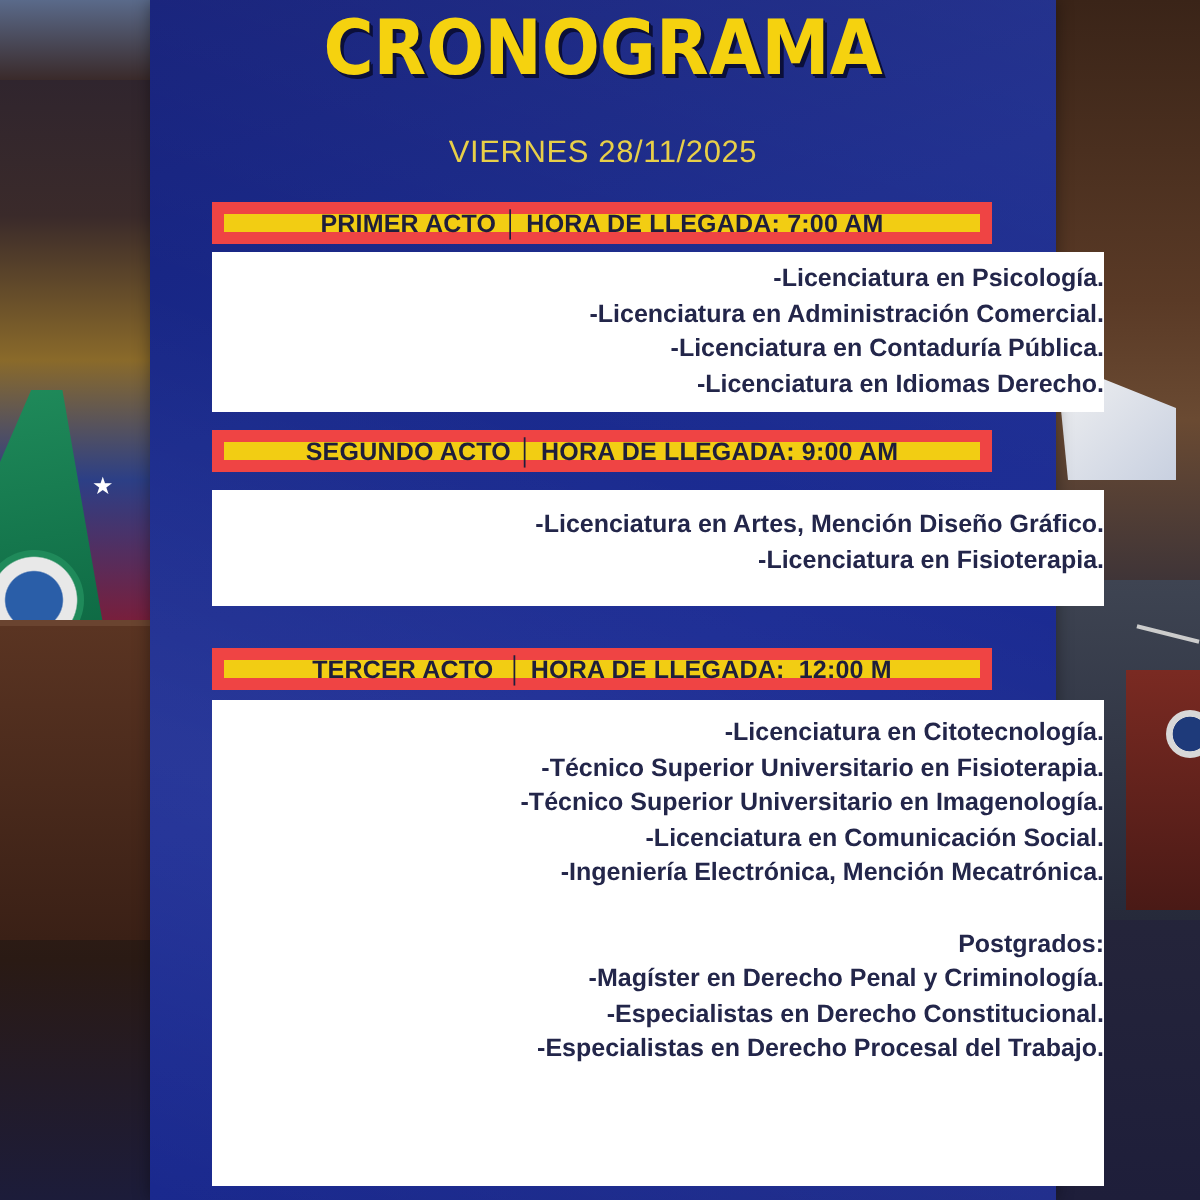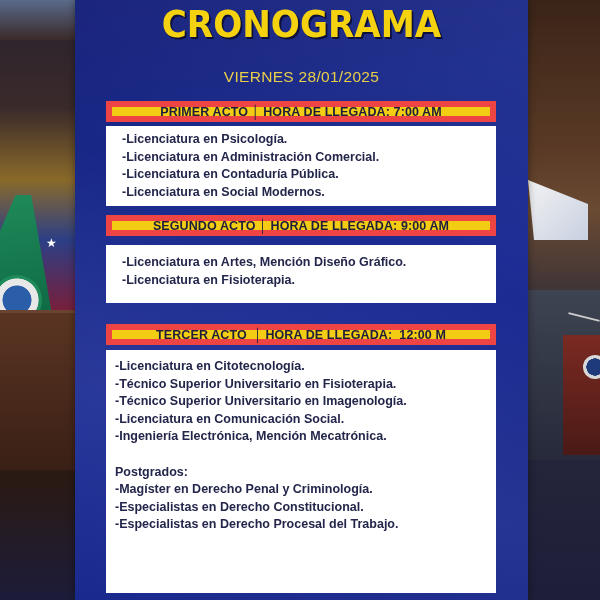--- a/index.html
+++ b/index.html
@@ -75,25 +75,26 @@
     }
 
     .bar {
       position: absolute; left: 106px; width: 390px; height: 21px;
       background: #f2cd13; border: 6px solid #ef4444;
       display: flex; align-items: center; justify-content: center;
       font-weight: bold; font-size: 12.5px; color: #1e1e3c; letter-spacing: 0.1px;
       white-space: pre;
     }
     .box {
-      position: absolute; left: 106px; width: 390px;
+      position: absolute; left: 106px; width: 446px;
       background: #ffffff;
       padding: 6px 0 0 16px;
       font-weight: bold; font-size: 12.5px; color: #23264a;
       line-height: 17.6px;
+      text-align: right;
     }
     .box.third { padding-left: 9px; }
     .box .line { white-space: nowrap; }
     .box .gap { height: 17.6px; }
   </style>
 </head>
 <body>
 
 <div class="bg">
   <div class="bg-left">
@@ -108,28 +109,28 @@
     <div class="wall"></div>
     <div class="lectern"></div>
     <div class="lectern-seal"></div>
     <div class="mic"></div>
   </div>
 </div>
 
 <div class="panel"></div>
 
 <h1 class="title">CRONOGRAMA</h1>
-<div class="date">VIERNES 28/01/2025</div>
+<div class="date">VIERNES 28/11/2025</div>
 
 <div class="bar" style="top:101px;">PRIMER ACTO │ HORA DE LLEGADA: 7:00 AM</div>
 <div class="box" style="top:126px; height:80px; padding-top:5px;">
   <div class="line">-Licenciatura en Psicología.</div>
   <div class="line">-Licenciatura en Administración Comercial.</div>
   <div class="line">-Licenciatura en Contaduría Pública.</div>
-  <div class="line">-Licenciatura en Social Modernos.</div>
+  <div class="line">-Licenciatura en Idiomas Derecho.</div>
 </div>
 
 <div class="bar" style="top:215px;">SEGUNDO ACTO │ HORA DE LLEGADA: 9:00 AM</div>
 <div class="box" style="top:245px; height:58px; padding-top:9px;">
   <div class="line">-Licenciatura en Artes, Mención Diseño Gráfico.</div>
   <div class="line">-Licenciatura en Fisioterapia.</div>
 </div>
 
 <div class="bar" style="top:324px;">TERCER ACTO  │ HORA DE LLEGADA:  12:00 M</div>
 <div class="box third" style="top:350px; height:243px; padding-top:8px;">

